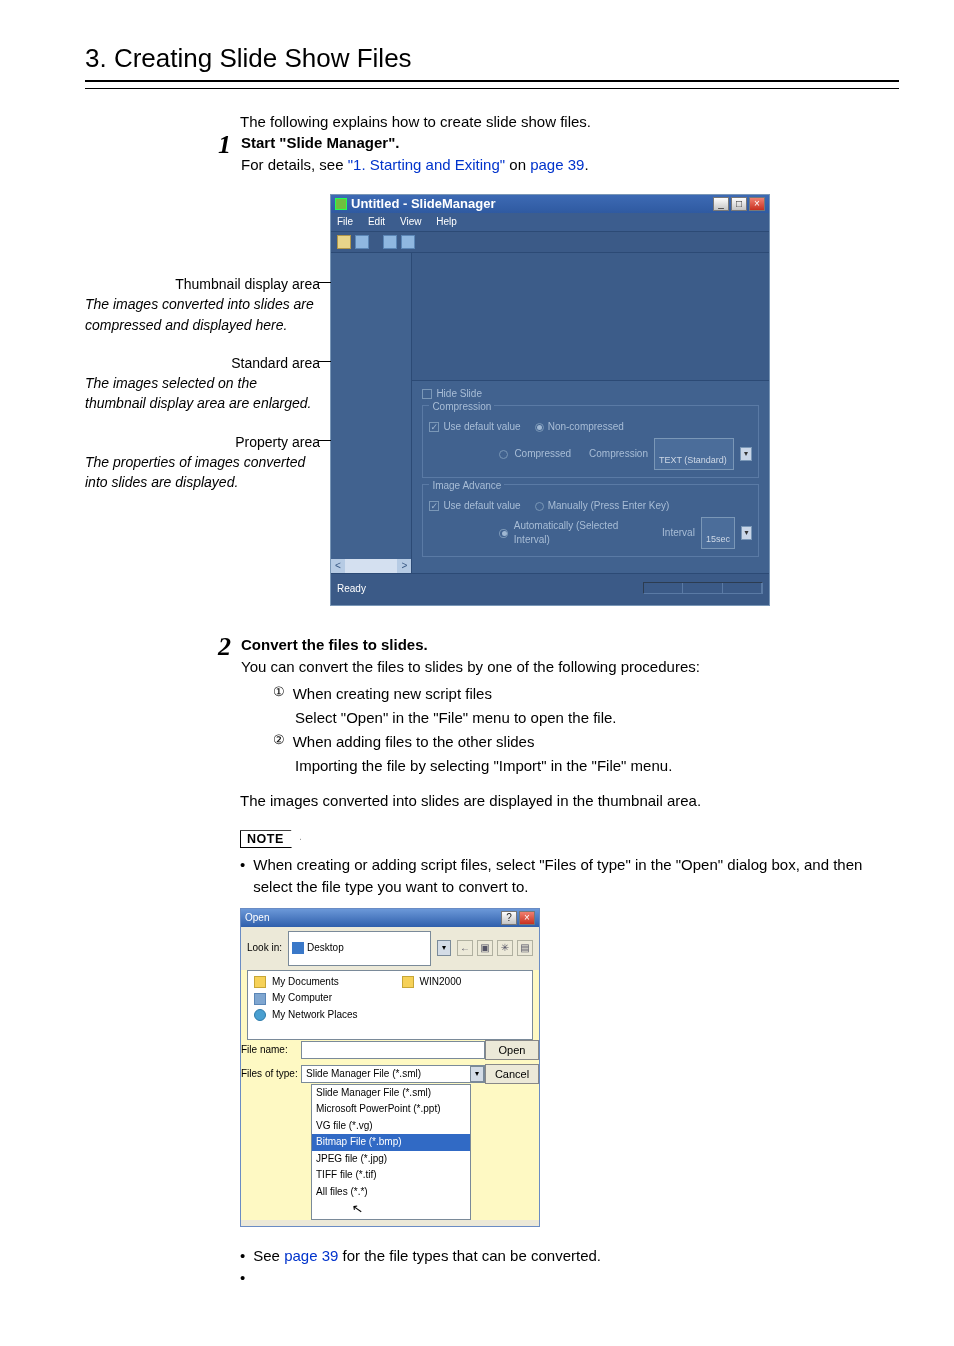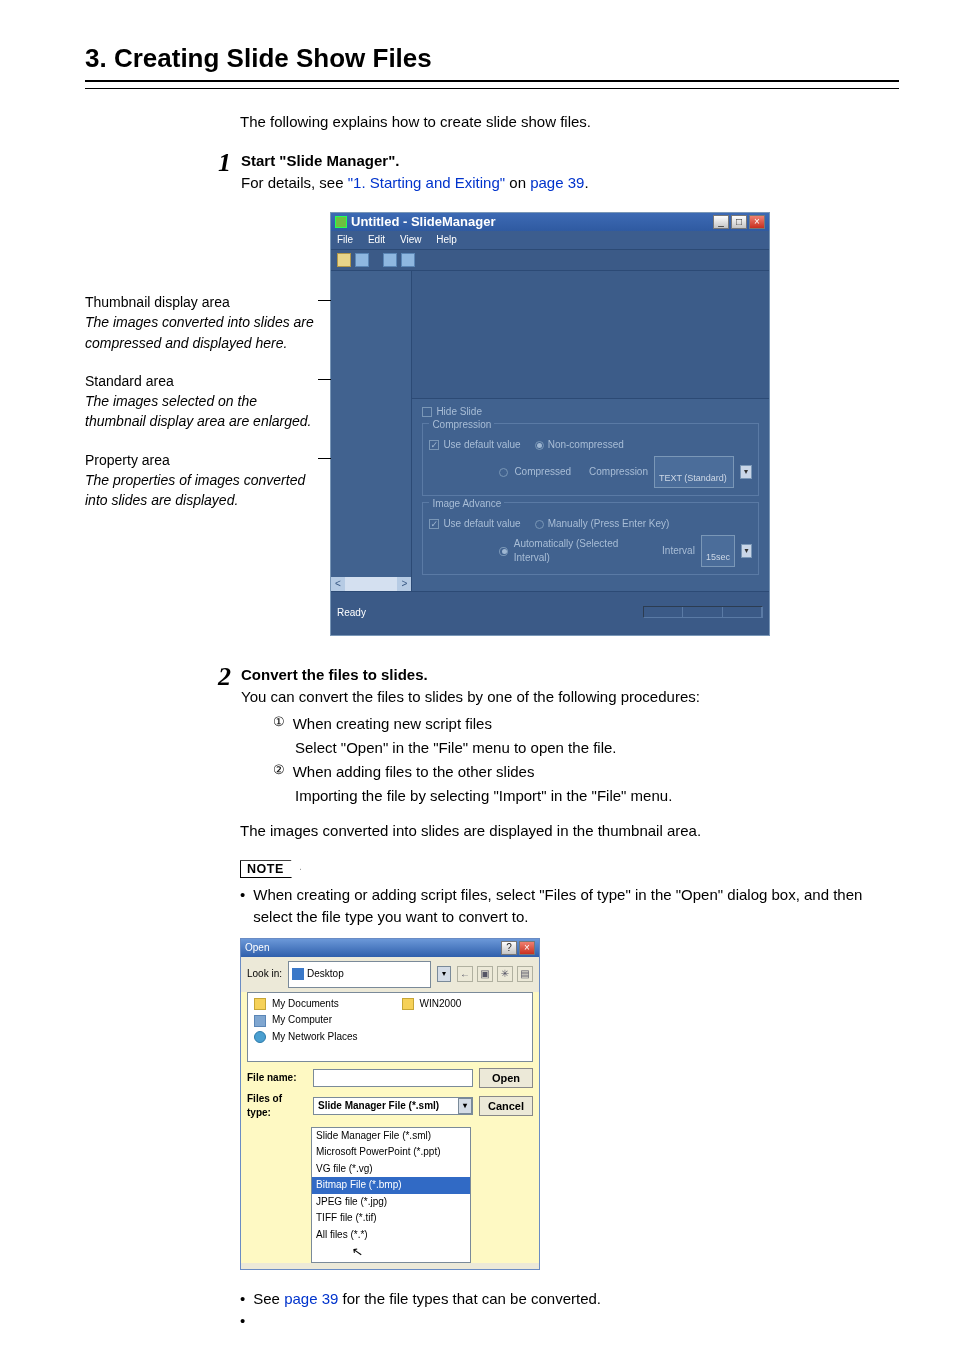--- a/index.html
+++ b/index.html
@@ -8,35 +8,35 @@
     background: #fff;
     width: 954px;
     margin: 0 auto;
     color: #000;
     font-size: 14px;
     line-height: 1.45;
   }
   .page { padding: 40px 55px 0 85px; }
   .section-title {
     font-size: 26px;
-    font-weight: bold;
+    font-weight: normal;
     margin-bottom: 2px;
   }
   .title-rule { border: none; border-top: 2px solid #000; margin-bottom: 6px; }
   .hairline-rule { border: none; border-top: 1px solid #000; margin-bottom: 22px; }
-  .intro { margin-left: 155px; margin-bottom: 18px; font-size: 15px; }
+  .intro { margin-left: 155px; font-size: 15px; }
   .step-row { display: flex; margin-left: 120px; gap: 10px; align-items: flex-start; margin-bottom: 6px; }
   .step-num { font-family: "Times New Roman", serif; font-style: italic; font-weight: bold; font-size: 26px; line-height: 1; width: 26px; text-align: right; }
   .step-body { flex: 1; font-size: 15px; }
   .step-body .bold { font-weight: bold; }
   .link { color: #0033cc; }
   .diagram-row { display: flex; gap: 10px; margin: 18px 0 28px 0; align-items: flex-start; }
   .callouts { width: 235px; padding-top: 80px; font-size: 14px; }
   .callouts .callout { margin-bottom: 18px; position: relative; }
-  .callouts .callout-title { font-weight: normal; }
+  .callouts .callout-title { font-weight: normal; text-align: right; }
   .callouts .callout-desc { font-style: italic; }
   .callouts .callout::after {
     content: "";
     position: absolute;
     right: -14px;
     top: 8px;
     width: 16px;
     border-top: 1px solid #000;
   }
   
@@ -82,21 +82,21 @@
   .prop-pane .check-row { margin-bottom:4px; display:flex; align-items:center; gap:4px; }
   .fake-check { width:10px; height:10px; border:1px solid #7a97b7; background:#41628f; display:inline-block; }
   .fake-check.on::after { content:"✓"; color:#9fb7d2; font-size:9px; position:relative; top:-3px; }
   .fake-radio { width:9px; height:9px; border:1px solid #7a97b7; border-radius:50%; background:#41628f; display:inline-block; position:relative; }
   .fake-radio.on::after { content:""; width:5px; height:5px; border-radius:50%; background:#9fb7d2; position:absolute; top:1.5px; left:1.5px; }
   .fieldset { border:1px solid #5a7aa5; padding:5px 6px 7px 6px; margin-bottom:6px; }
   .fieldset-title { position:relative; top:-11px; background:#41628f; padding:0 3px; display:inline-block; }
   .prop-row { display:flex; align-items:center; gap:6px; margin-left:70px; margin-top:2px; }
   .fake-input { border:1px solid #7a97b7; background:#4b6d9a; color:#ced8e6; padding:15px 4px; height:14px; font-size:9px; display:inline-block; min-width:80px; }
   .fake-dd { width:12px; height:14px; background:#c9d6e8; border:1px solid #7a97b7; text-align:center; font-size:8px; line-height:12px; color:#333; }
-  .statusbar { background:#3b5a87; padding:14px 6px; font-size:10px; border-top:1px solid #2c4a75; display:flex; }
+  .statusbar { background:#3b5a87; padding:8px 6px; font-size:10px; border-top:1px solid #2c4a75; display:flex; }
   .statusbar .cell { border:1px inset #5a7aa5; height:12px; margin-left:auto; width:120px; display:flex; }
   .statusbar .cell div { flex:1; border-right:1px solid #5a7aa5; }
 
   .step2-list { margin-left: 188px; margin-top: 4px; font-size: 15px; }
   .step2-list .num-item { display:flex; gap:8px; margin-bottom:2px; }
   .step2-list .circ { font-size: 13px; }
   .step2-list .indent { margin-left: 22px; }
   .thumb-note { margin-left: 155px; margin-top: 14px; margin-bottom: 16px; font-size: 15px; }
 
   .note-tag { margin-left:155px; display:inline-block; border:1px solid #000; padding:0 6px 0 6px; font-size:12.5px; font-weight:bold; letter-spacing:0.5px; position:relative; height:18px; line-height:16px;
@@ -108,31 +108,31 @@
   .bullets .dot { width:6px; line-height:22px; }
 
   
   .open-dialog { width: 300px; border:1px solid #6a8cc4; margin-left: 155px; margin-top:10px; font-size:10px; background:#ece9d8; }
   .od-title { display:flex; justify-content:space-between; align-items:center; background: linear-gradient(#6b98d8,#2f5fab); color:#fff; padding:2px 4px; height:18px; }
   .od-title .right { display:flex; gap:2px; }
   .od-q { width:16px; height:14px; background:linear-gradient(#fefefe,#c4c4c4); border:1px solid #777; color:#222; font-size:10px; text-align:center; line-height:12px; }
   .od-q.close { background: linear-gradient(#f08070,#c83020); color:#fff; }
   .od-body { background:#fef9c3; }
   .od-look { display:flex; align-items:center; gap:6px; padding:4px 6px; background:#ece9d8; }
-  .od-look-field { flex:1; display:flex; align-items:center; gap:3px; background:#fff; border:1px solid #7a8a99; padding:1px 3px; height:27px; }
+  .od-look-field { flex:1; display:flex; align-items:center; gap:3px; background:#fff; border:1px solid #7a8a99; padding:1px 3px; height:35px; }
   .od-ico { width:12px; height:12px; background:#3a78c8; display:inline-block; }
   .od-ico.folder { background:#f6d158; border:1px solid #c7a636; }
   .od-ico.computer { background:#7fa6d0; border:1px solid #5b86b6; }
   .od-ico.globe { background:#4a9fd0; border:1px solid #2c7aaa; border-radius:50%; }
   .od-dd { width:14px; height:16px; background:#d4dce6; border:1px solid #7a8a99; text-align:center; font-size:8px; line-height:14px; }
   .od-tools { display:flex; gap:4px; }
   .od-tool { width:16px; height:16px; border:1px solid #b0b0a0; background:#ece9d8; font-size:10px; text-align:center; line-height:14px; color:#556; }
   .od-list { background:#fff; margin:0 6px; height:70px; border:1px solid #7a8a99; padding:4px 6px; font-size:10px; color:#000; }
   .od-list-row { display:flex; gap:6px; align-items:center; margin-bottom:2px; }
-  .od-fields { padding:6px; display:grid; grid-template-columns: 60px 1fr 54px; gap:4px 6px; align-items:center; color:#000;font-weight:bold; }
+  .od-fields { display:grid; grid-template-columns: 60px 1fr 54px; gap:4px 0; align-items:center; color:#000; }
   .od-input { background:#fff; border:1px solid #7a8a99; height:18px; display:flex; align-items:center; }
   .od-input .txt { flex:1; padding:0 4px; font-size:10px; }
   .od-btn { border:1px solid #888; background:#ece9d8; height:20px; text-align:center; font-size:11px; line-height:18px; }
   .od-dropdown {
     background:#fff; border:1px solid #7a8a99; margin:0 6px 6px 70px; width:160px; font-size:10px;
   }
   .od-dd-item { padding:1px 4px; }
   .od-dd-item.sel { background:#316ac5; color:#fff; }
   .od-cursor { display:inline-block; transform: rotate(-10deg); font-size:13px; margin-left:40px; color:#000; }
 

